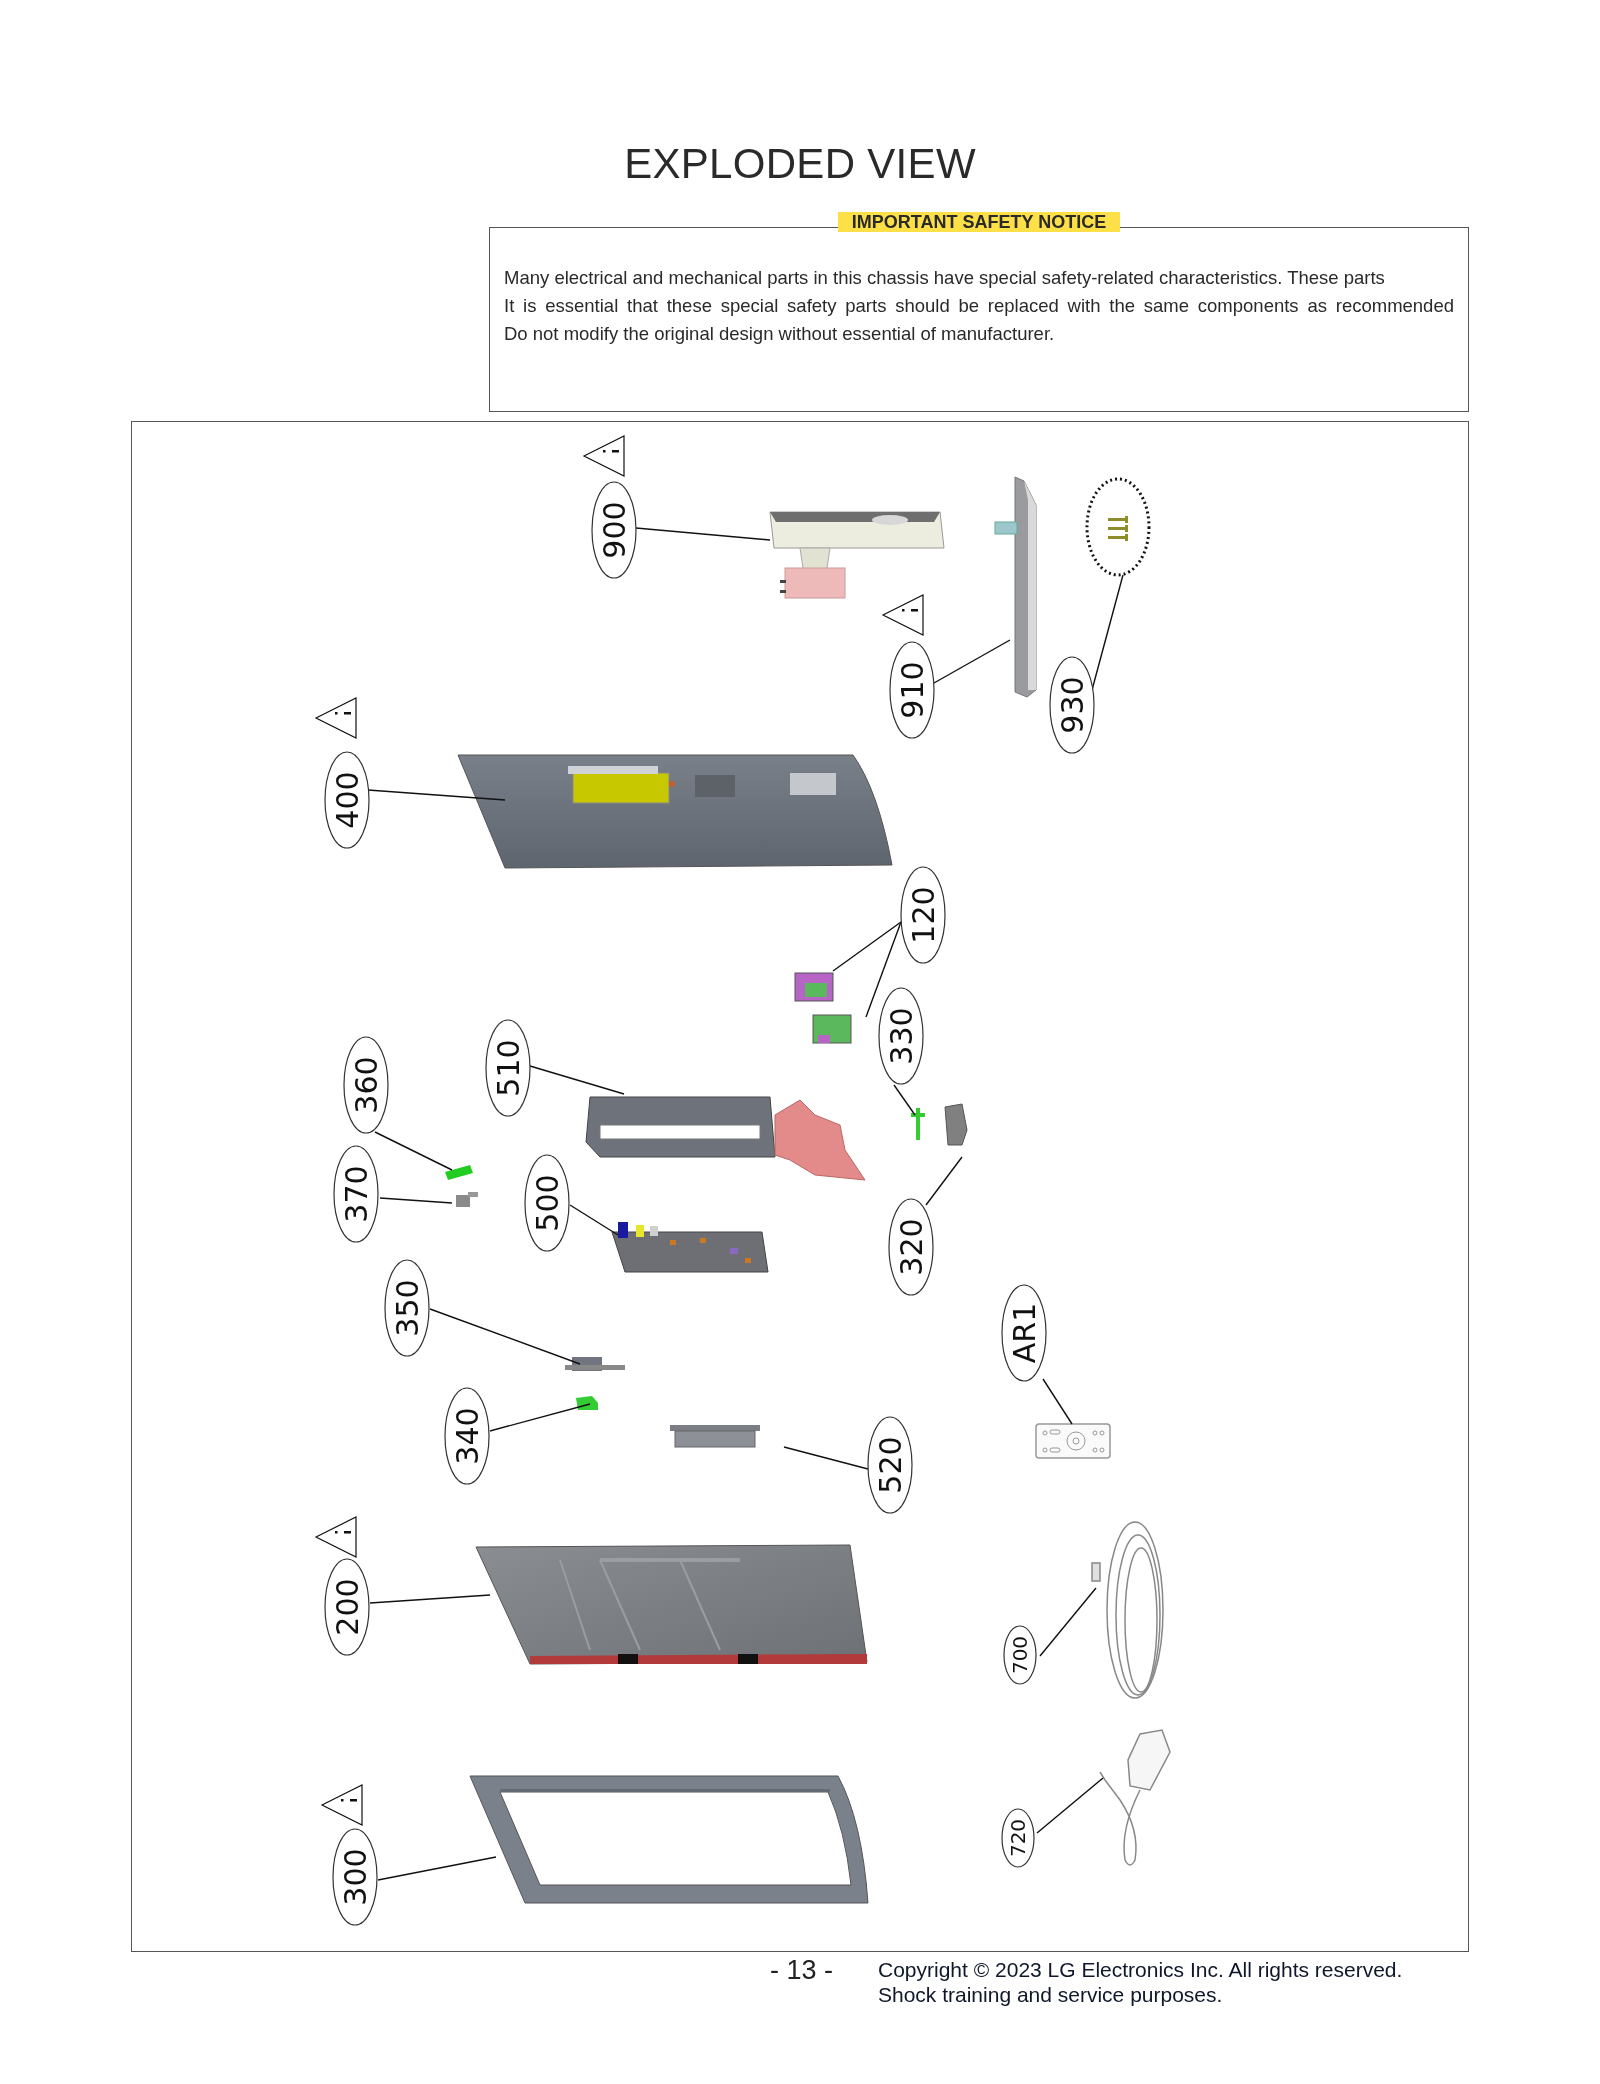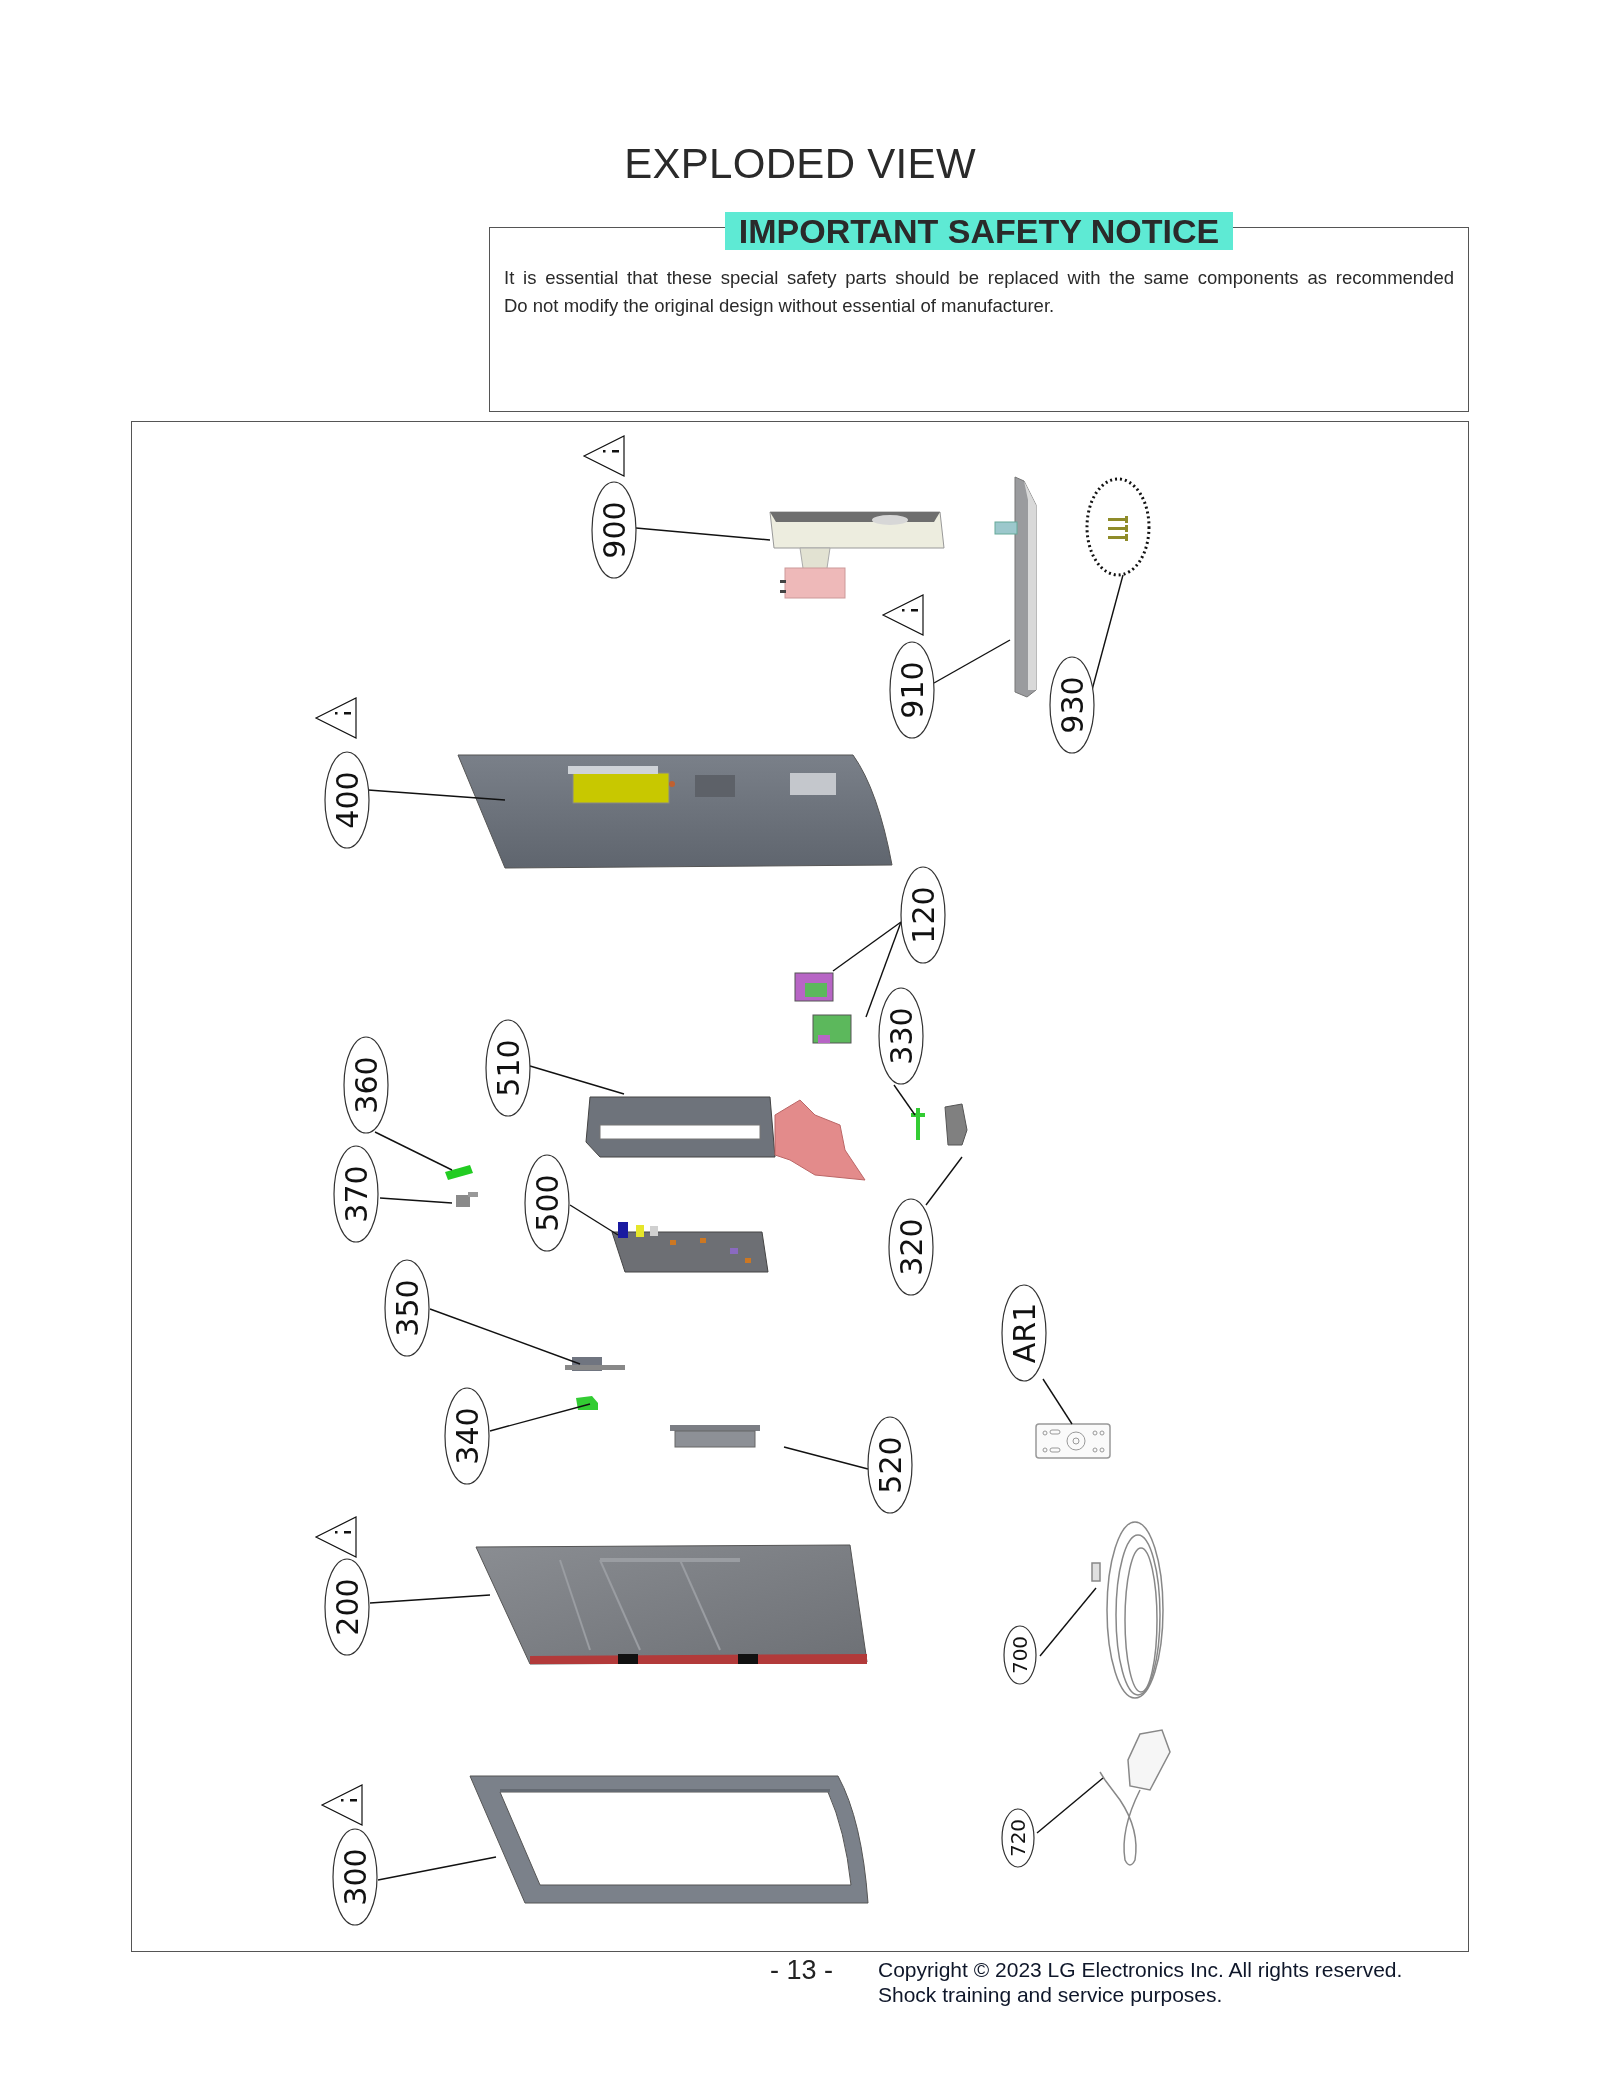--- a/index.html
+++ b/index.html
@@ -3,41 +3,42 @@
   <meta charset="utf-8">
   <style>
     html, body { margin: 0; padding: 0; background: #ffffff; }
     body { width: 1600px; height: 2084px; position: relative; overflow: hidden;
            font-family: "Liberation Sans", sans-serif; color: #222; }
     .page-title { position: absolute; left: 0; width: 1600px; top: 140px; text-align: center;
                   font-size: 42px; font-weight: normal; color: #2a2a2a; letter-spacing: 0.3px; }
     .notice-box { position: absolute; left: 489px; top: 227px; width: 980px; height: 185px;
                   border: 1.5px solid #555; box-sizing: border-box; }
     .notice-heading { position: absolute; left: 0; right: 0; top: -16px; text-align: center; }
-    .notice-heading span { background: #5eead4; padding: 0 14px; font-size: 34px; font-weight: bold; color: #2a2a2a; }
+    .notice-heading span { background: #fde047; padding: 0 14px; font-size: 18px; font-weight: bold; color: #2a2a2a; }
     .notice-body { position: absolute; left: 14px; right: 14px; top: 36px; font-size: 18.5px;
                    line-height: 28px; color: #2a2a2a; text-align: justify; }
     .notice-body p { margin: 0; }
     .frame { position: absolute; left: 131px; top: 421px; width: 1338px; height: 1531px;
              border: 1.5px solid #555; box-sizing: border-box; }
     svg.diagram { position: absolute; left: 0; top: 0; }
     .label-text { font-family: "DejaVu Sans", sans-serif; font-size: 30px; fill: #111; }
     .footer-page { position: absolute; left: 770px; top: 1955px; font-size: 27px; color: #222; }
     .footer-copy { position: absolute; left: 878px; top: 1957px; font-size: 21px; line-height: 25px; color: #0f172a; }
   </style>
 </head>
 <body>
 
 <div class="page-title">EXPLODED VIEW</div>
 
 <div class="notice-box">
   <div class="notice-heading">
     <span>IMPORTANT SAFETY NOTICE</span>
   </div>
   <div class="notice-body">
+    <p>Many electrical and mechanical parts in this chassis have special safety-related characteristics. These parts</p>
     <p style="text-align:justify; text-align-last:justify;">It is essential that these special safety parts should be replaced with the same components as recommended</p>
     <p>Do not modify the original design without essential of manufacturer.</p>
   </div>
 </div>
 
 <div class="frame"></div>
 
 <svg class="diagram" width="1600" height="2084" viewBox="0 0 1600 2084">
   <defs>
     <linearGradient id="gGray" x1="0" y1="0" x2="0" y2="1">

